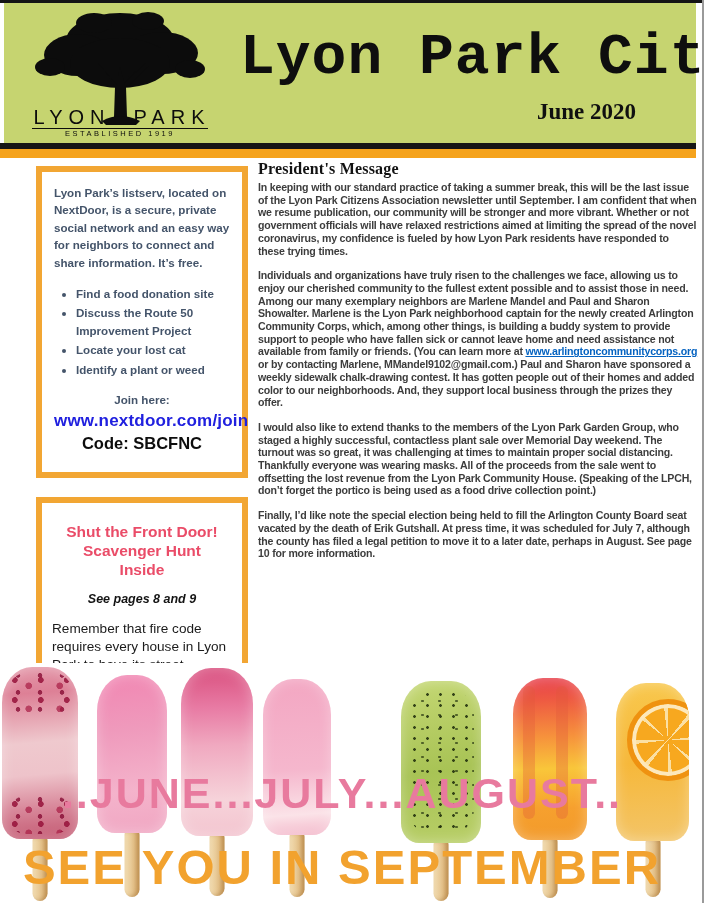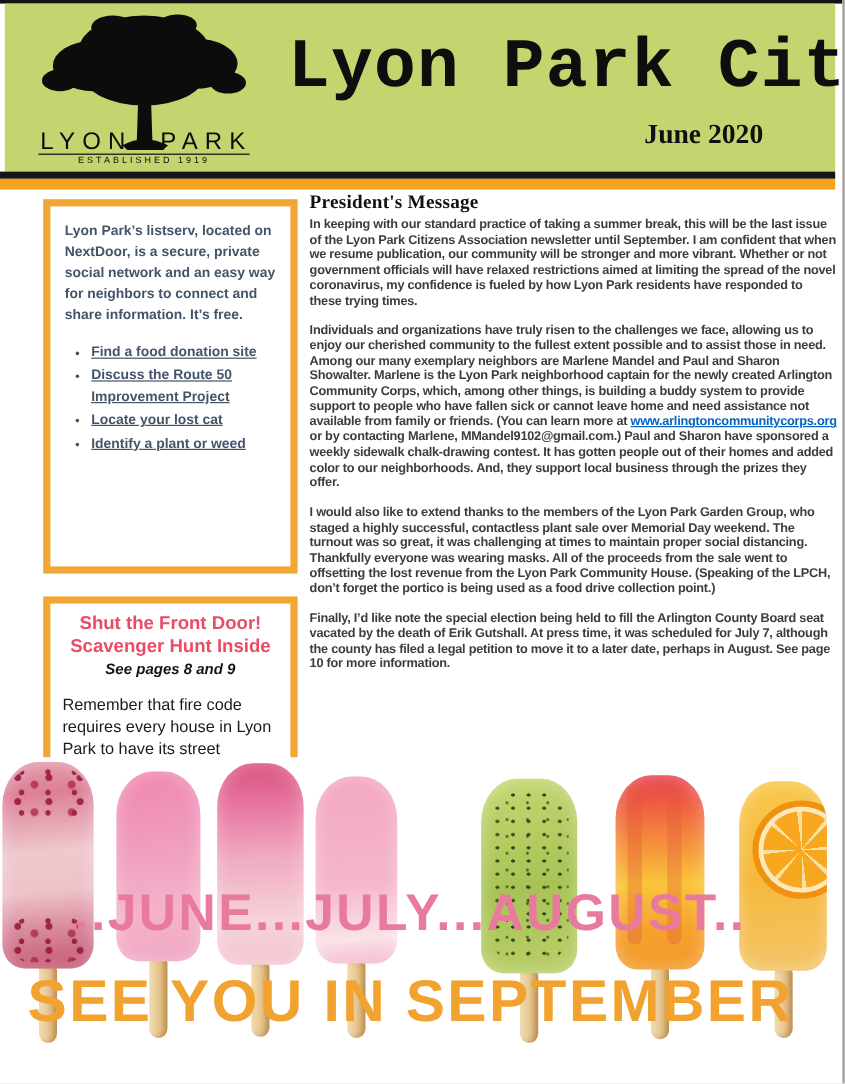--- a/index.html
+++ b/index.html
@@ -24,29 +24,29 @@
     position:absolute;right:60px;top:96px;
     font-family:"Liberation Serif", serif;font-weight:700;font-size:23px;color:#101010;
   }
 
   
   .box{border:6px solid #f2a633;background:#ffffff;box-sizing:border-box;}
   .listserv-box{position:absolute;left:36px;top:166px;width:212px;min-height:312px;padding:12px 12px 10px 12px;}
   .listserv-box, .listserv-box *{color:#44546a;}
   .listserv-intro{font-size:11.6px;font-weight:700;line-height:1.5;margin:0;}
   .listserv-lead{font-size:11.6px;font-weight:700;line-height:1.5;margin:0;}
-  .listserv-bullets{margin:14px 0 0 8px;padding-left:14px;font-size:11.6px;font-weight:700;line-height:1.5;text-decoration:underline;}
+  .listserv-bullets{margin:14px 0 0 8px;padding-left:14px;font-size:11.6px;font-weight:700;line-height:1.5;}
   .listserv-bullets li{margin:0 0 2px 0;}
   .join-wrap{text-align:center;margin-top:12px;}
   .join-label{font-size:11.6px;font-weight:700;}
   .join-url{display:block;font-size:17px;font-weight:700;color:#2020df !important;text-decoration:none;margin-top:3px;letter-spacing:.2px;}
   .join-code{display:block;font-size:16.5px;font-weight:700;color:#0d0d0d !important;margin-top:3px;}
 
   .scavenger-box{position:absolute;left:36px;top:497px;width:212px;min-height:162px;padding:8px 10px 10px 10px;}
-  .scav-title{font-size:15.5px;font-weight:700;color:#ea4c68;text-align:center;line-height:1.22;margin:0;}
+  .scav-title{font-size:15.5px;font-weight:700;color:#ea4c68;text-align:center;line-height:1.22;margin:12px;}
   .scav-sub{font-size:12.5px;font-weight:700;font-style:italic;color:#141414;text-align:center;margin:2px 0 0 0;}
   .scav-body{font-size:13.6px;color:#1b1b1b;line-height:1.32;margin:14px 0 0 0;}
   .scav-link{color:#1b1b1b;text-decoration:none;display:inline;}
 
   
   .main-col{position:absolute;left:258px;top:160px;width:440px;}
   .pm-heading{
     font-family:"Liberation Serif", serif;font-weight:700;font-size:16px;color:#121212;
     margin:0 0 3px 0;letter-spacing:.2px;
   }
@@ -54,21 +54,21 @@
     font-size:10.6px;font-weight:700;color:#3d3d3d;line-height:1.2;
     letter-spacing:-0.2px;margin:0 0 12px 0;
   }
   .body-link{color:#0563c1;text-decoration:underline;font-weight:700;}
   .signature{
     font-family:"DejaVu Serif", serif;font-style:italic;font-size:18px;color:#242424;
     letter-spacing:1.5px;margin-top:4px;
   }
 
   
-  .footer-band{position:absolute;left:0;top:631px;width:684px;height:240px;background:#ffffff;}
+  .footer-band{position:absolute;left:0;top:663px;width:684px;height:240px;background:#ffffff;}
   .pop{position:absolute;z-index:1;}
   .pop .body{
     position:relative;overflow:hidden;
     border-radius:30px 30px 18px 18px / 36px 36px 20px 20px;
     box-shadow:inset 0 0 14px rgba(255,255,255,.35);
   }
   .pop .stick{
     position:absolute;left:50%;transform:translateX(-50%);
     width:15px;background:linear-gradient(90deg,#f2ddb3,#dcb171);
     border-radius:4px 4px 8px 8px;box-shadow:inset -3px 0 4px rgba(150,100,40,.45);
@@ -156,20 +156,25 @@
   <div class="bar-orange"></div>
 
   <div class="box listserv-box">
     <p class="listserv-intro">Lyon Park’s listserv, located on NextDoor, is a secure, private social network and an easy way for neighbors to connect and share information. It’s free.</p>
     <ul class="listserv-bullets">
       <li>Find a food donation site</li>
       <li>Discuss the Route 50 Improvement Project</li>
       <li>Locate your lost cat</li>
       <li>Identify a plant or weed</li>
     </ul>
+    <div class="join-wrap">
+      <span class="join-label">Join here:</span>
+      <a class="join-url" href="#">www.nextdoor.com/join</a>
+      <span class="join-code">Code: SBCFNC</span>
+    </div>
   </div>
 
   <div class="box scavenger-box">
     <p class="scav-title"><span>Shut the Front Door!</span><br>
     <span>Scavenger Hunt Inside</span></p>
     <p class="scav-sub">See pages 8 and 9</p>
     <p class="scav-body"><span>Remember that fire code requires every house in Lyon Park to have its street number displayed prominently. Find more information here: </span><br>
     <a class="scav-link" href="#">https://tinyurl.com/y9mgk7e8</a></p>
   </div>
 

